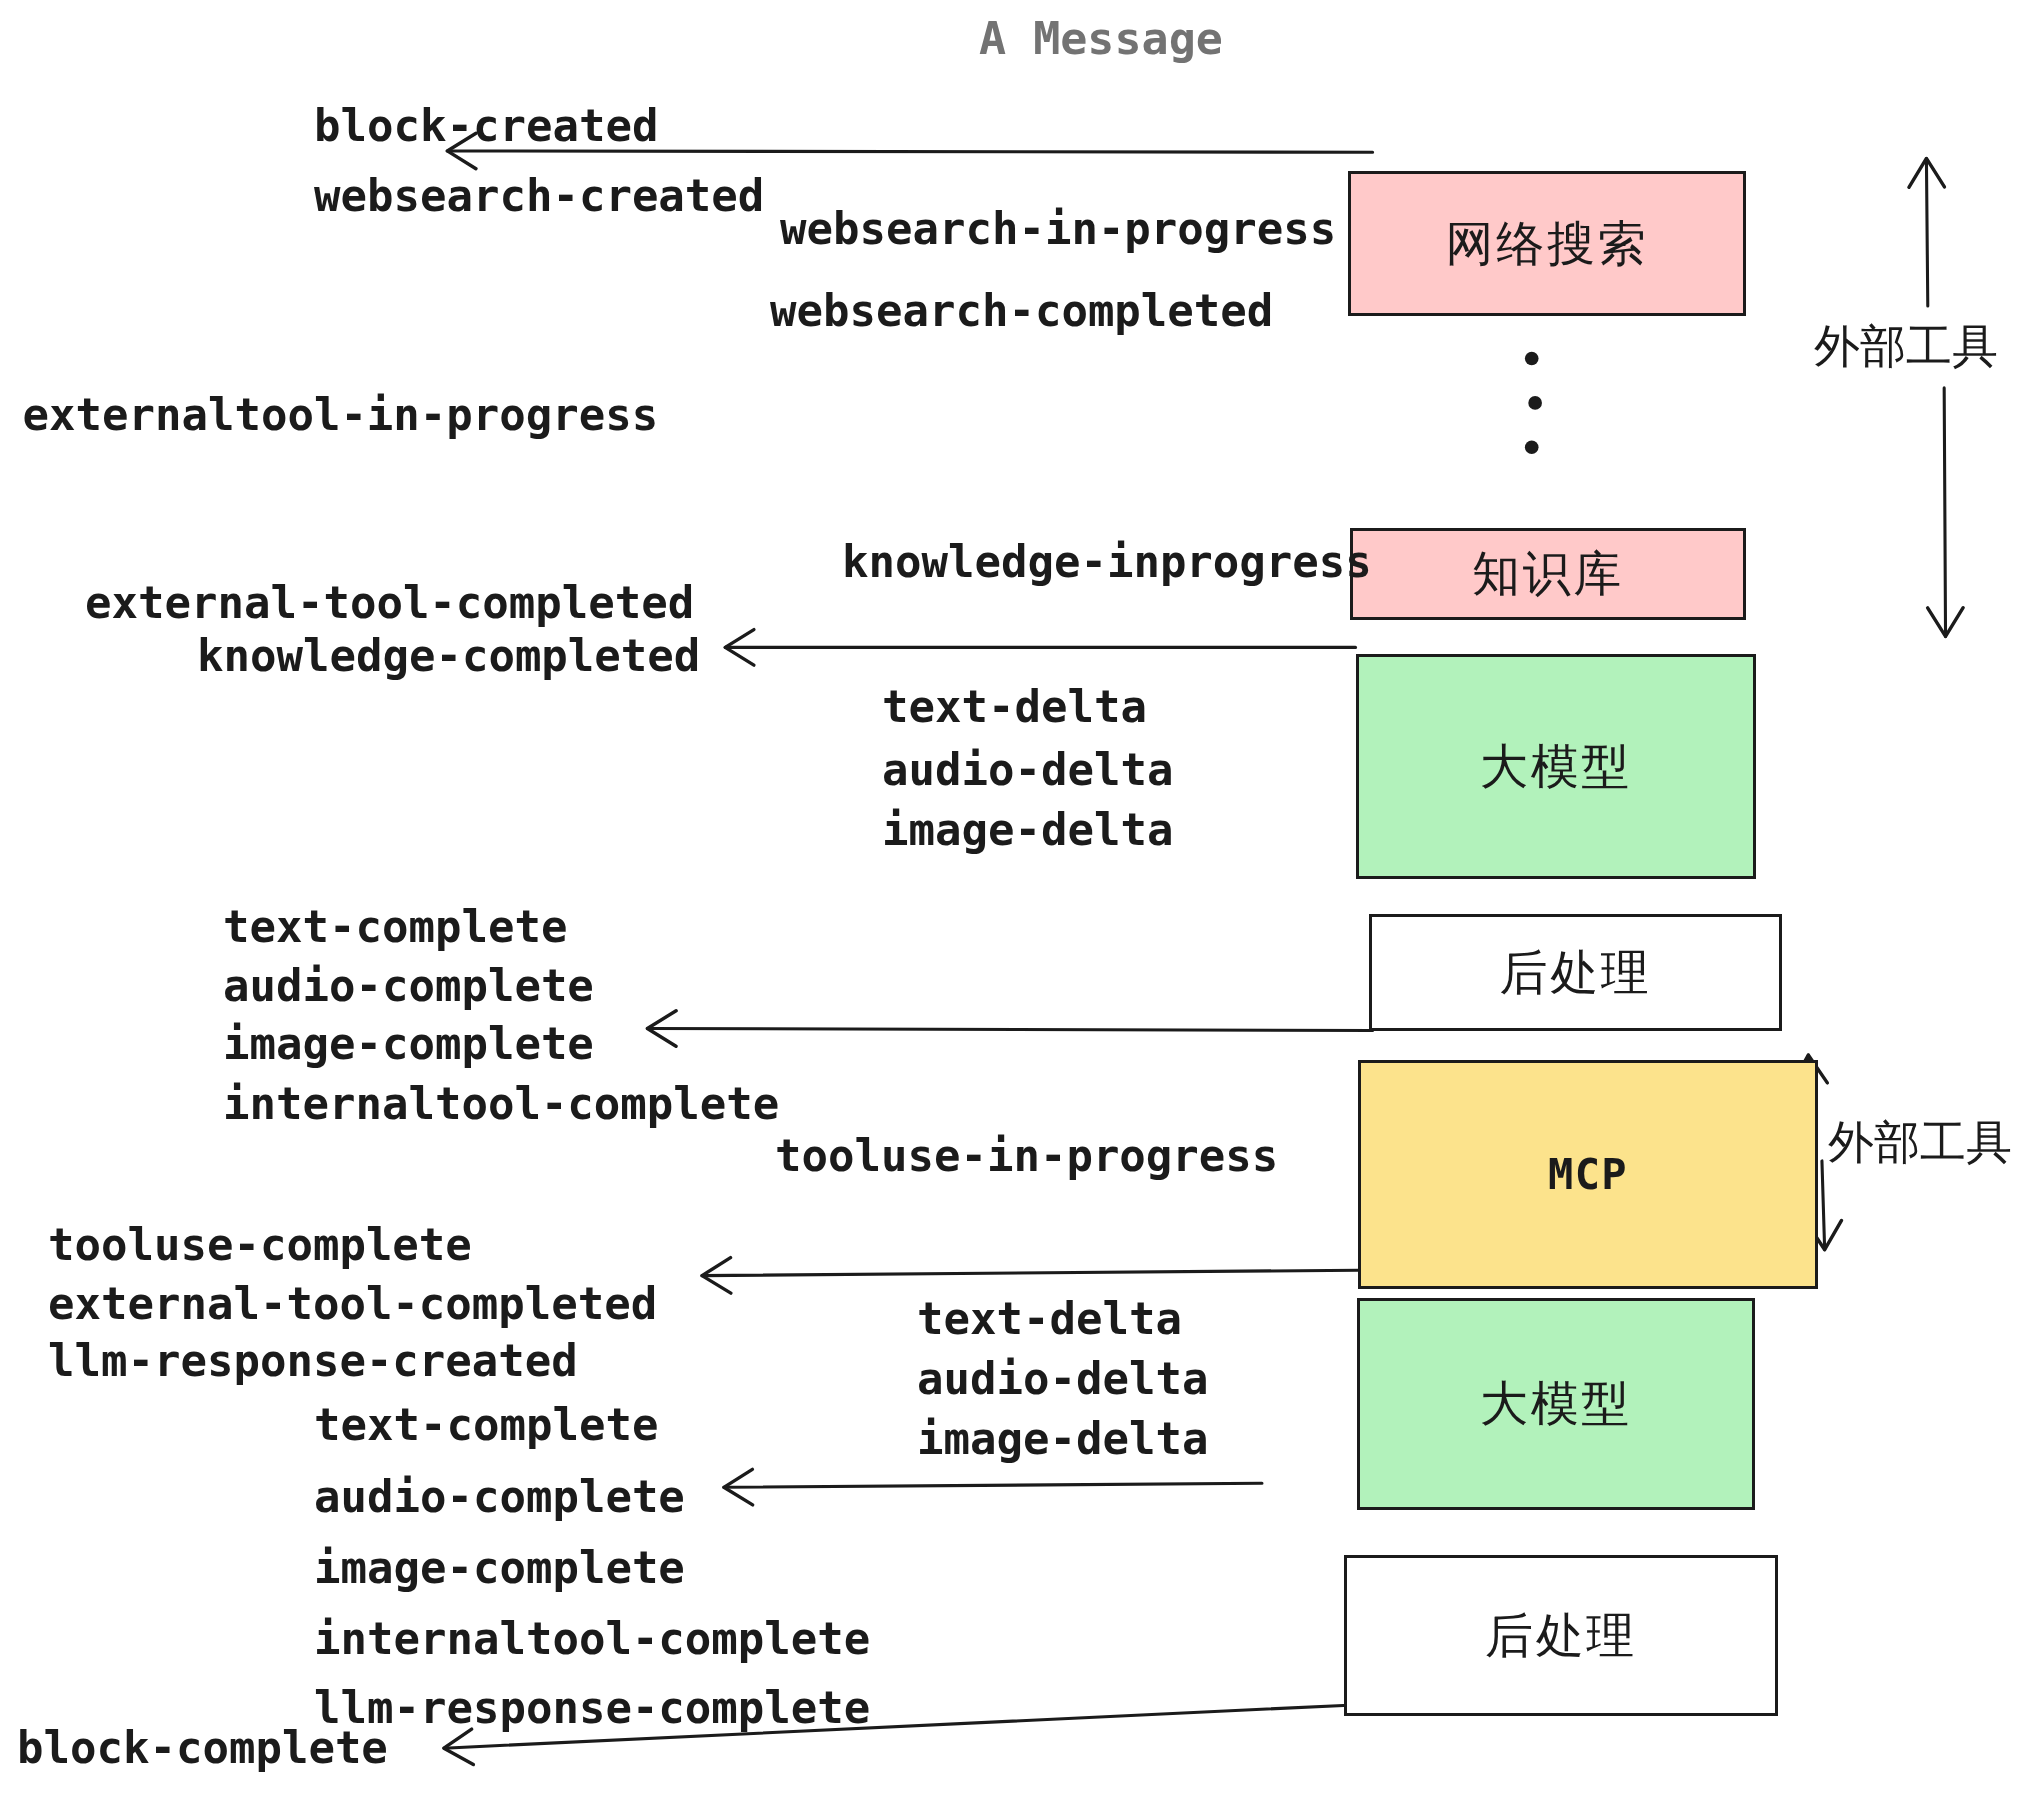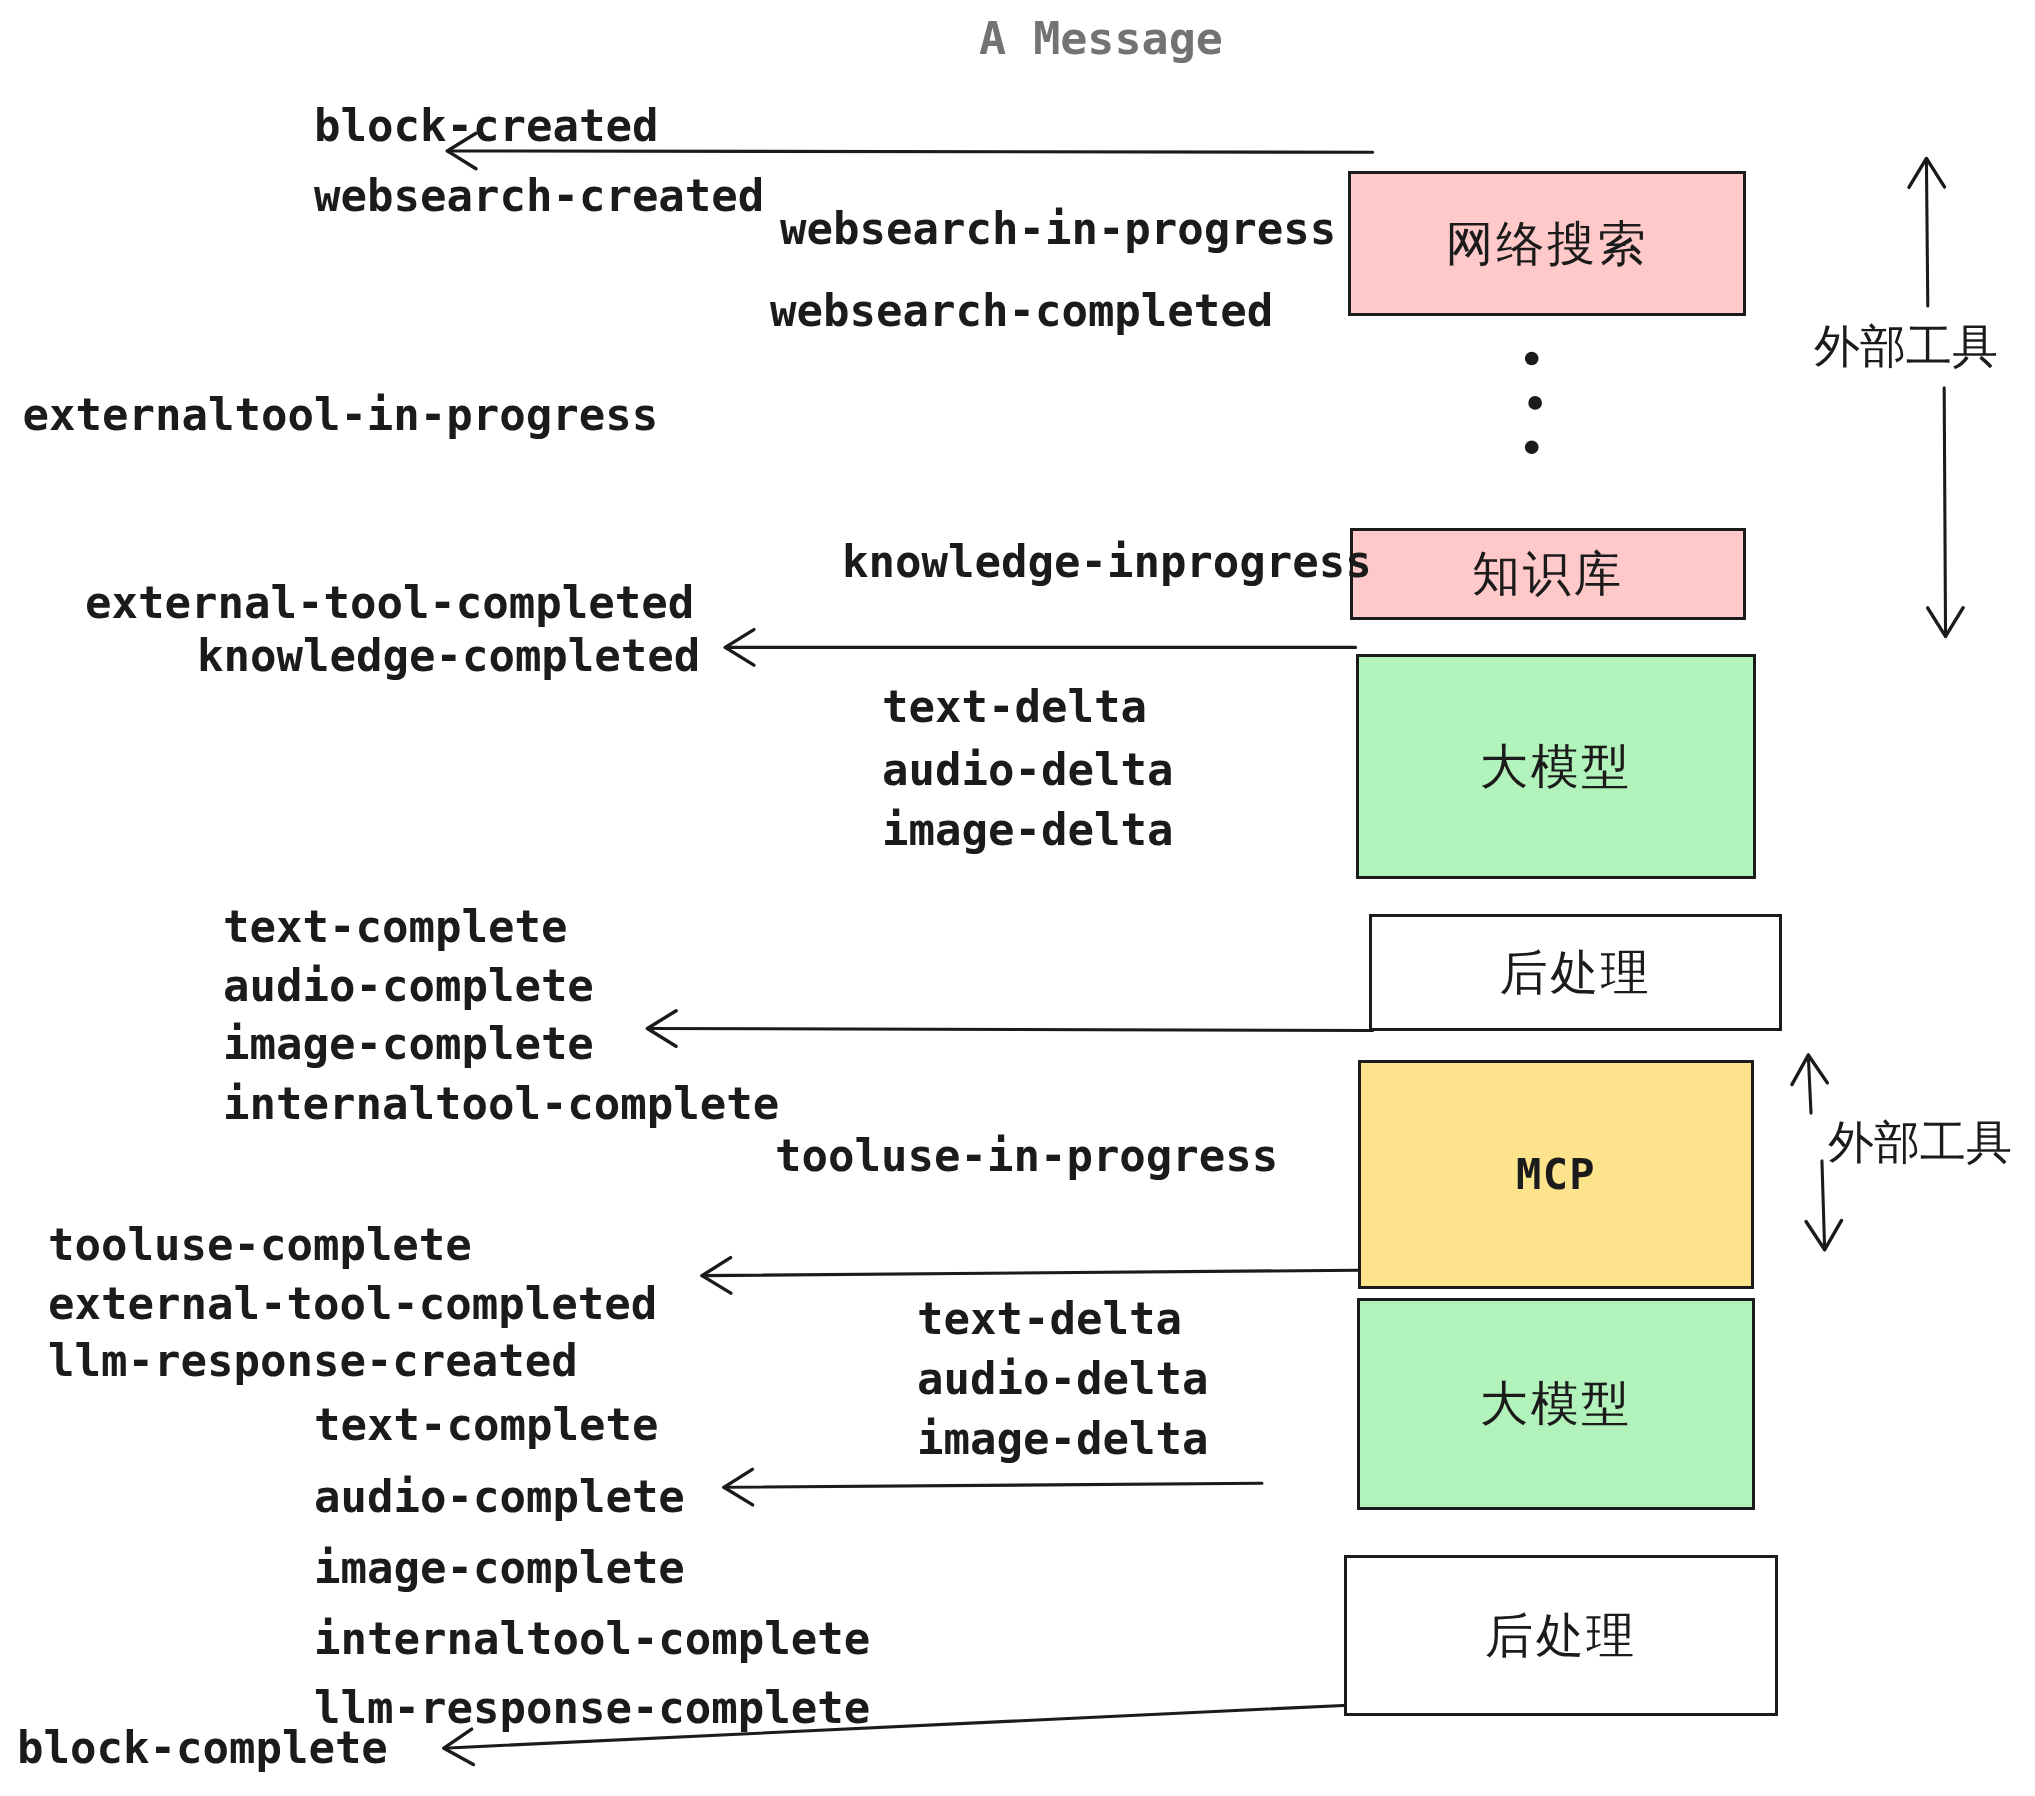--- a/index.html
+++ b/index.html
@@ -86,21 +86,21 @@
       </div>
       <div class="box" style="left: 1350px; top: 516px; width: 396px; height: 92px; background: rgb(255, 201, 201); margin-top: 12px;">
         <span class="box-label">知识库</span>
       </div>
       <div class="box" style="left: 1356px; top: 654px; width: 400px; height: 225px; background: rgb(178, 242, 187);">
         <span class="box-label">大模型</span>
       </div>
       <div class="box" style="left: 1369px; top: 914px; width: 413px; height: 117px; background: rgb(255, 255, 255);">
         <span class="box-label">后处理</span>
       </div>
-      <div class="box" style="left: 1358px; top: 1060px; width: 396px; height: 229px; background: rgb(252, 227, 140);">
+      <div class="box" style="left: 1358px; top: 1060px; width: 460px; height: 229px; background: rgb(252, 227, 140);">
         <span class="box-label mono">MCP</span>
       </div>
       <div class="box" style="left: 1357px; top: 1298px; width: 398px; height: 212px; background: rgb(178, 242, 187);">
         <span class="box-label">大模型</span>
       </div>
       <div class="box" style="left: 1344px; top: 1555px; width: 434px; height: 161px; background: rgb(255, 255, 255);">
         <span class="box-label">后处理</span>
       </div>
     </div>
   <div id="label-layer">

